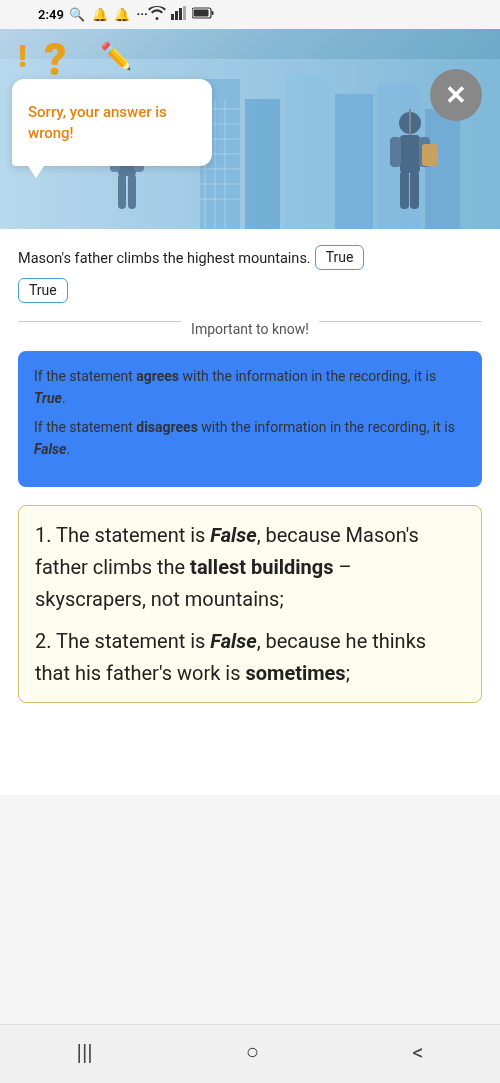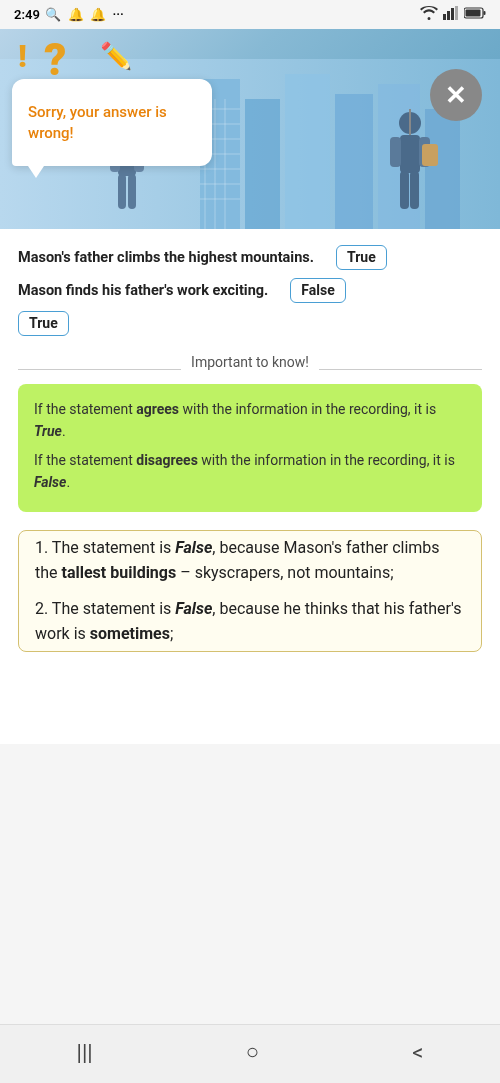--- a/index.html
+++ b/index.html
@@ -9,26 +9,27 @@
       background: #f5f5f5;
       width: 500px;
       min-height: 1083px;
       overflow-x: hidden;
       position: relative;
     }
 
     
     .status-bar {
       display: flex;
-      justify-content: space-between;
+      justify-content: flex-start;
       align-items: center;
       padding: 6px 14px;
       background: #f5f5f5;
       font-size: 13px;
       font-weight: 600;
+      margin-left: 24px;
     }
     .status-left { display: flex; align-items: center; gap: 6px; }
     .status-right { display: flex; align-items: center; gap: 5px; }
 
     
     .hero-area {
       position: relative;
       width: 100%;
       height: 200px;
       background: linear-gradient(135deg, #b8d4e8 0%, #87b9d4 40%, #5a9ec0 100%);
@@ -118,77 +119,76 @@
     }
 
     
     .main-content {
       background: #fff;
       padding: 16px 18px;
     }
 
     .statement-row {
       display: flex;
-      align-items: center;
+      align-items: flex-end;
       flex-wrap: wrap;
-      gap: 22px;
+      gap: 4px;
       margin-bottom: 8px;
       font-size: 14.5px;
       color: #222;
       line-height: 1.5;
-      font-weight: bold;
     }
 
     .answer-badge {
       display: inline-block;
       border: 1.5px solid #4a9fd4;
       border-radius: 6px;
       padding: 1px 10px;
       font-size: 14px;
       color: #222;
       white-space: nowrap;
     }
 
     
     .divider-label {
       display: flex;
-      align-items: flex-end;
+      align-items: flex-start;
       gap: 10px;
       margin: 18px 0 14px;
       color: #555;
       font-size: 14px;
     }
     .divider-line {
       flex: 1;
       height: 1px;
       background: #ccc;
     }
 
     
     .important-box {
-      background: #bef264;
+      background: #3b82f6;
       border-radius: 8px;
       padding: 14px 16px;
       margin-bottom: 18px;
       font-size: 14px;
       color: #333;
       line-height: 1.6;
     }
     .important-box p {
       margin-bottom: 6px;
     }
-    .important-box p:last-child { margin-bottom: 4px; }
+    .important-box p:last-child { margin-bottom: 12px; }
 
     
     .explanation-box {
       border: 1.5px solid #d4c070;
       border-radius: 8px;
-      padding: 4px 16px;
+      padding: 13px 16px;
       background: #fffdf0;
-      font-size: 16px;
+      font-size: 20px;
       color: #222;
       line-height: 1.6;
       margin-bottom: 16px;
     }
     .explanation-box p {
       margin-bottom: 10px;
     }
     .explanation-box p:last-child { margin-bottom: 0; }
 
     
@@ -322,24 +322,20 @@
   </svg>
 </div>
 
 <div class="main-content">
 
   <div class="statement-row">
     <span>Mason's father climbs the highest mountains.</span>
     <span class="answer-badge">True</span>
   </div>
 
-  <div class="statement-row">
-    <span>Mason finds his father's work exciting.</span>
-    <span class="answer-badge">False</span>
-  </div>
 
   <div class="statement-row">
     <span class="answer-badge">True</span>
   </div>
 
   <div class="divider-label">
     <div class="divider-line"></div>
     <span>Important to know!</span>
     <div class="divider-line"></div>
   </div>

